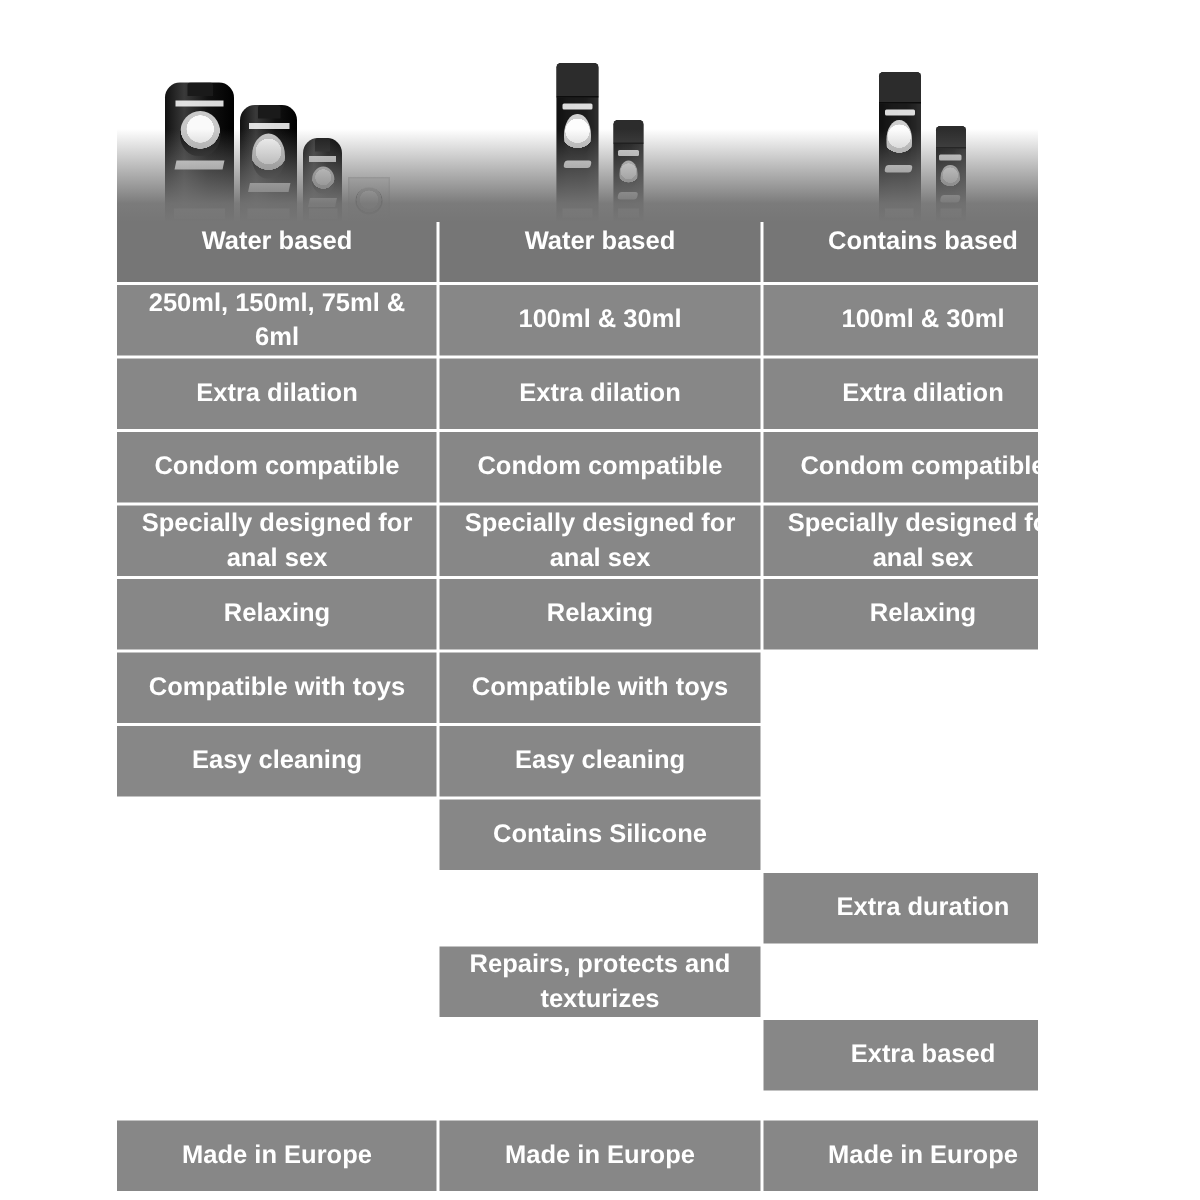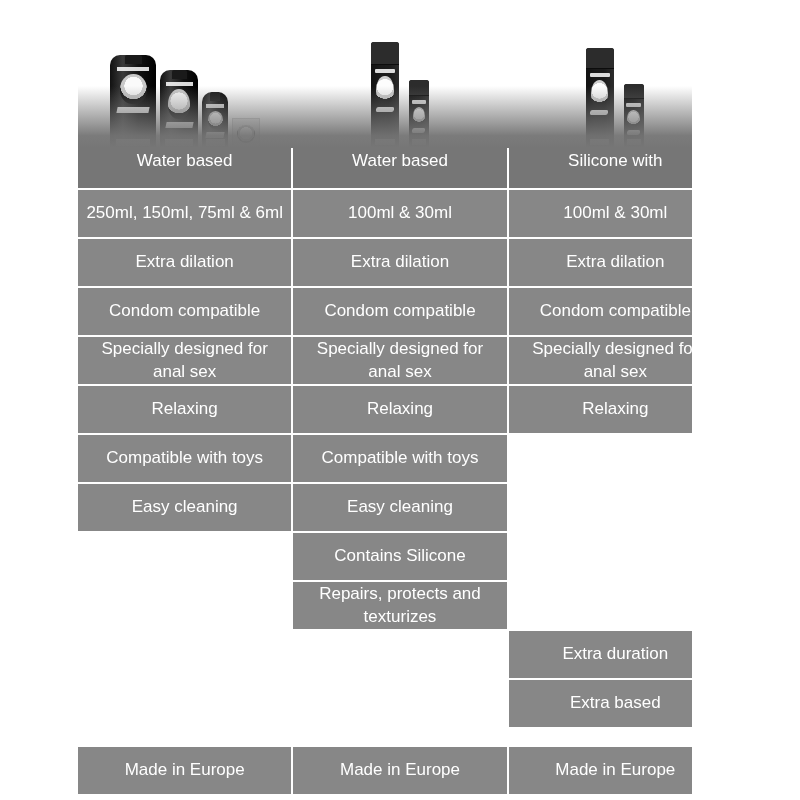--- a/index.html
+++ b/index.html
@@ -10,20 +10,21 @@
     height: 800px;
     font-family: "Liberation Sans", sans-serif;
   }
 
   #page {
     position: relative;
     width: 692px;
     height: 800px;
     background: #ffffff;
     overflow: hidden;
+    font-weight: bold;
   }
 
   
   .product-strip {
     position: absolute;
     left: 78px;
     top: 10px;
     width: 644px;
     height: 140px;
     display: flex;
@@ -266,21 +267,21 @@
 
   </div>
 
   <div class="fade"></div>
 
   <div class="grid">
 
     <div class="row header-row">
       <div class="cell">Water based</div>
       <div class="cell">Water based</div>
-      <div class="cell">Silicone with</div>
+      <div class="cell">Contains based</div>
     </div>
 
     <div class="row">
       <div class="cell">250ml, 150ml, 75ml &amp; 6ml</div>
       <div class="cell">100ml &amp; 30ml</div>
       <div class="cell">100ml &amp;  30ml</div>
     </div>
 
     <div class="row">
       <div class="cell">Extra dilation</div>
@@ -319,28 +320,28 @@
     </div>
 
     <div class="row">
       <div class="cell empty"></div>
       <div class="cell">Contains Silicone</div>
       <div class="cell empty"></div>
     </div>
 
     <div class="row">
       <div class="cell empty"></div>
+      <div class="cell empty"></div>
+      <div class="cell">Extra duration</div>
+    </div>
+
+    <div class="row">
+      <div class="cell empty"></div>
       <div class="cell">Repairs, protects and texturizes</div>
       <div class="cell empty"></div>
-    </div>
-
-    <div class="row">
-      <div class="cell empty"></div>
-      <div class="cell empty"></div>
-      <div class="cell">Extra duration</div>
     </div>
 
     <div class="row">
       <div class="cell empty"></div>
       <div class="cell empty"></div>
       <div class="cell">Extra based</div>
     </div>
 
     <div class="spacer"></div>
 

